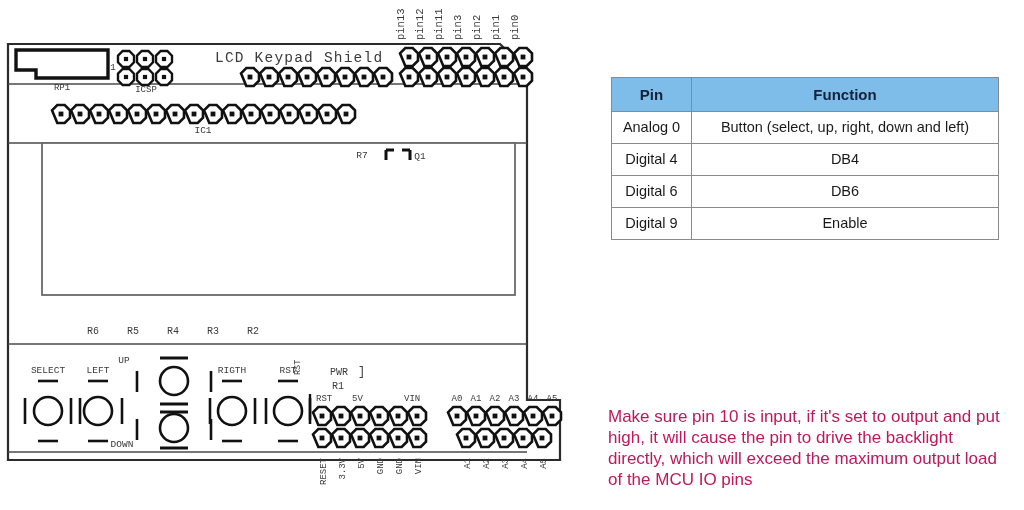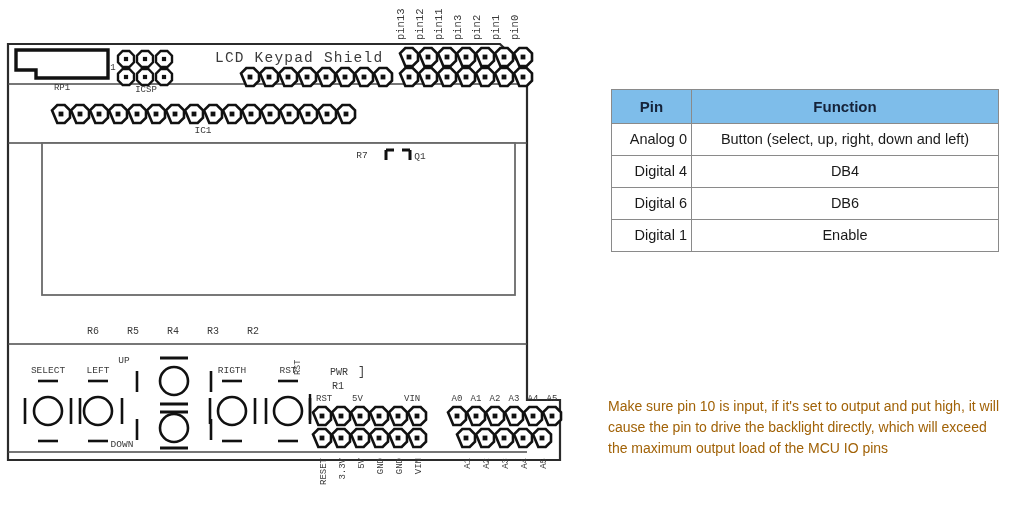--- a/index.html
+++ b/index.html
@@ -22,21 +22,21 @@
     top: 0;
     width: 600px;
     height: 510px;
   }
   #board-diagram svg { display: block; }
 
   
   #pin-table {
     position: absolute;
     left: 611px;
-    top: 89px;
+    top: 77px;
     width: 387px;
     border-collapse: collapse;
     table-layout: fixed;
     font-family: "Liberation Sans", sans-serif;
   }
   #pin-table th,
   #pin-table td {
     border: 1px solid #8a8a8a;
     height: 31px;
     padding: 0 4px;
@@ -51,31 +51,31 @@
   #pin-table thead th {
     background: #7EBDEA;
     font-weight: bold;
     font-size: 15px;
     color: #15233a;
     height: 33px;
   }
   #pin-table col.c-pin { width: 80px; }
   #pin-table col.c-fn  { width: 307px; }
   #pin-table td.pin-cell {
-    text-align: right;
+    text-align: center;
   }
 
   
   #warning-note {
     position: absolute;
     left: 608px;
-    top: 396px;
+    top: 406px;
     width: 400px;
-    color: #a16207;
-    font-size: 14px;
+    color: #be185d;
+    font-size: 17px;
     line-height: 21px;
     font-family: "Liberation Sans", sans-serif;
   }
 
   
   .slk { font-family: "Liberation Mono", monospace; fill: #3a3a3a; }
 </style>
 </head>
 <body>
 
@@ -335,19 +335,19 @@
     </tr>
     <tr>
       <td class="pin-cell">Digital 4</td>
       <td>DB4</td>
     </tr>
     <tr>
       <td class="pin-cell">Digital 6</td>
       <td>DB6</td>
     </tr>
     <tr>
-      <td class="pin-cell">Digital 1</td>
+      <td class="pin-cell">Digital 9</td>
       <td>Enable</td>
     </tr>
   </tbody>
 </table>
 
 <div id="warning-note">Make sure pin 10 is input, if it's set to output and put high, it will cause the pin to drive the backlight directly, which will exceed the maximum output load of the MCU IO pins</div>
 
 </body></html>

